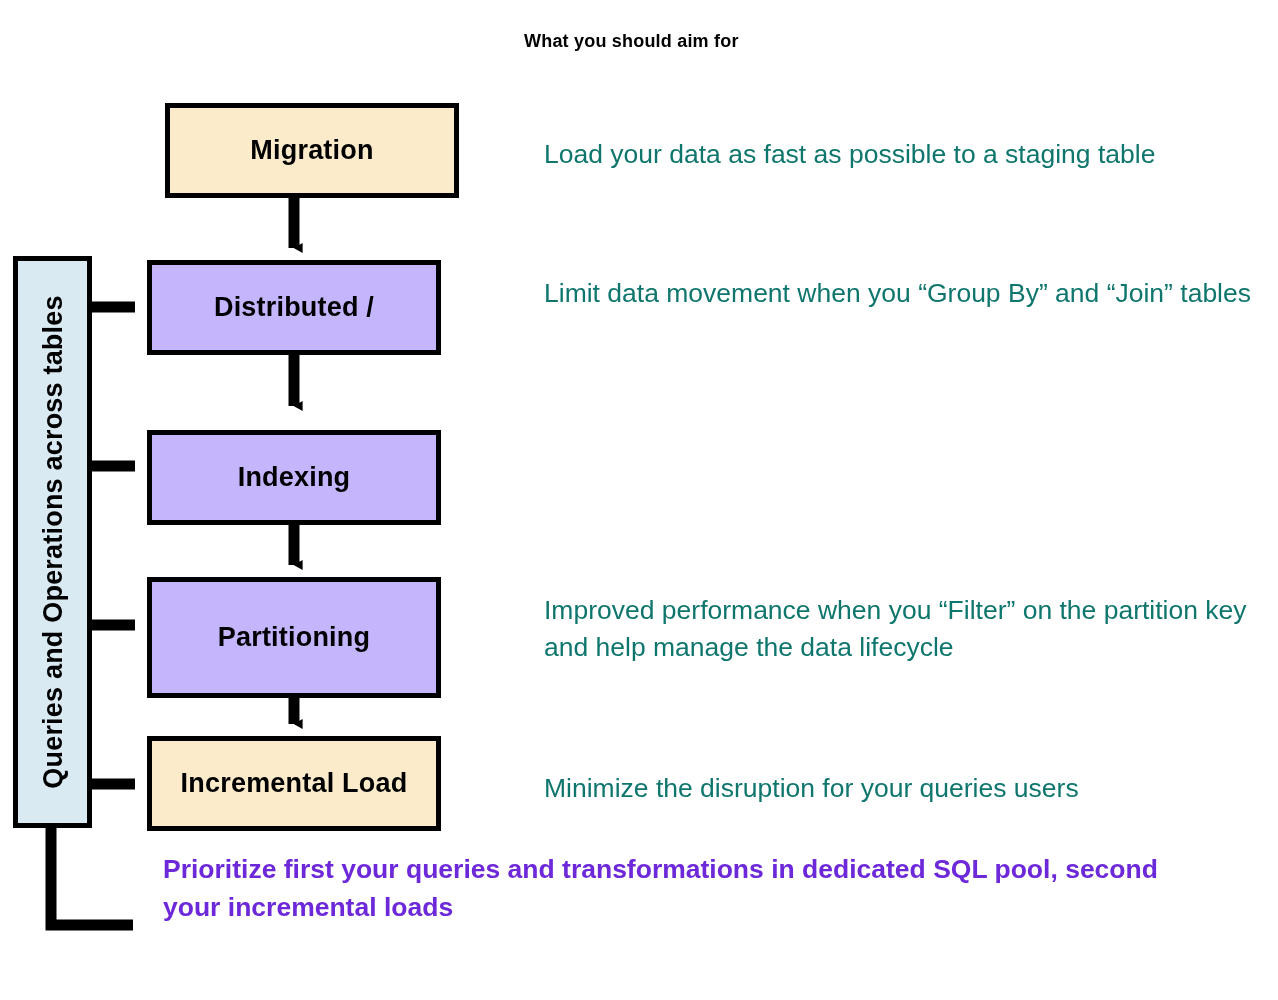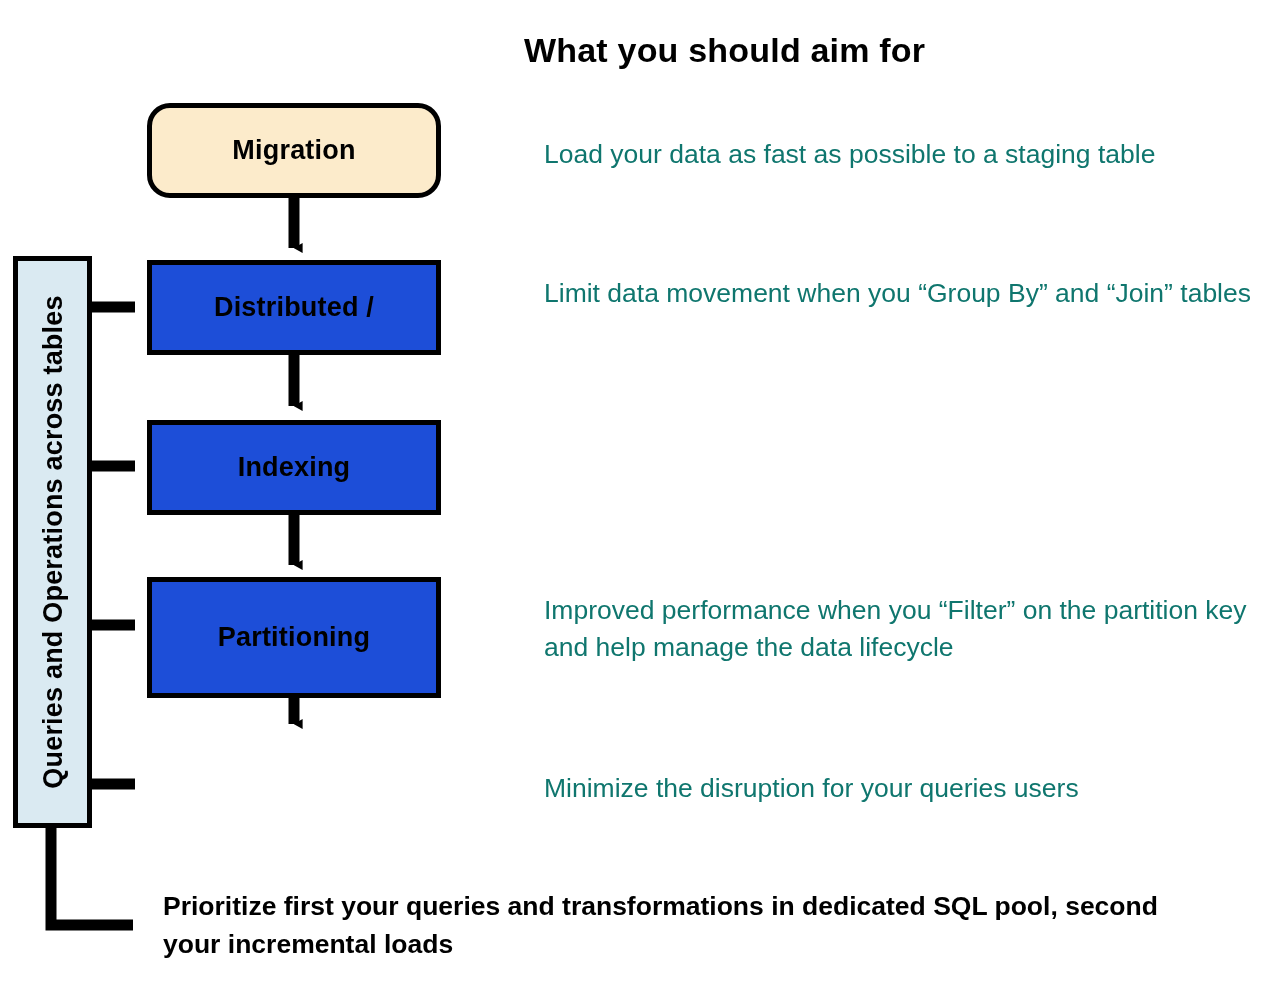--- a/index.html
+++ b/index.html
@@ -28,21 +28,21 @@
     align-items: center;
     justify-content: center;
     text-align: center;
     font-weight: bold;
     font-size: 27px;
     line-height: 1.22;
     letter-spacing: 0.2px;
     color: #000000;
   }
   .fill-cream { background: #FCEBCB; }
-  .fill-green { background: #1d4ed8; }
+  .fill-green { background: #c4b5fd; }
 
   
   #sidebar {
     position: absolute;
     left: 13px;
     top: 256px;
     width: 79px;
     height: 572px;
     box-sizing: border-box;
     border: 5px solid #000000;
@@ -78,34 +78,34 @@
     width: 712px;
     font-size: 26.5px;
     line-height: 1.40;
     color: #0f766e;
     font-weight: normal;
   }
   #aim-heading {
     position: absolute;
     left: 524px;
     top: 31px;
-    font-size: 34px;
+    font-size: 18px;
     font-weight: bold;
     letter-spacing: 0.2px;
     color: #000000;
   }
   #footer-note {
     position: absolute;
     left: 163px;
-    top: 888px;
+    top: 851px;
     width: 1050px;
     font-size: 26.5px;
     font-weight: bold;
     line-height: 1.42;
-    color: #000000;
+    color: #6d28d9;
   }
 </style>
 </head>
 <body>
 
 <div id="canvas">
 
   <div id="aim-heading">What you should aim for</div>
 
   <div id="sidebar">
@@ -146,38 +146,41 @@
     </g>
     <g stroke="#000000" stroke-width="11" fill="none">
       <line x1="87" y1="784" x2="135" y2="784" marker-end="url(#ah-right)"></line>
     </g>
 
     <g stroke="#000000" stroke-width="11" fill="none">
       <path d="M51,823 L51,925 L133,925" marker-end="url(#ah-right)"></path>
     </g>
   </svg>
 
-  <div class="flow-box fill-cream" style="left:147px; top:103px; width:294px; height:95px;border-radius:23px;">
+  <div class="flow-box fill-cream" style="left:165px; top:103px; width:294px; height:95px;">
     <span>Migration</span>
   </div>
 
   <div class="flow-box fill-green" style="left:147px; top:260px; width:294px; height:95px;">
     <span style="display:block;">
       <span style="display:block;">Distributed /</span>
     </span>
   </div>
 
-  <div class="flow-box fill-green" style="left:147px; top:420px; width:294px; height:95px;">
+  <div class="flow-box fill-green" style="left:147px; top:430px; width:294px; height:95px;">
     <span>Indexing</span>
   </div>
 
   <div class="flow-box fill-green" style="left:147px; top:577px; width:294px; height:121px;">
     <span>Partitioning</span>
   </div>
 
+  <div class="flow-box fill-cream" style="left:147px; top:736px; width:294px; height:95px;">
+    <span>Incremental Load</span>
+  </div>
 
   <div class="desc" style="top:136px;">Load your data as fast as possible to a staging table</div>
 
   <div class="desc" style="top:275px;">Limit data movement when you “Group By” and “Join” tables</div>
 
 
   <div class="desc" style="top:592px;">Improved performance when you “Filter” on the partition key and help manage the data lifecycle</div>
 
   <div class="desc" style="top:770px;">Minimize the disruption for your queries users</div>
 

